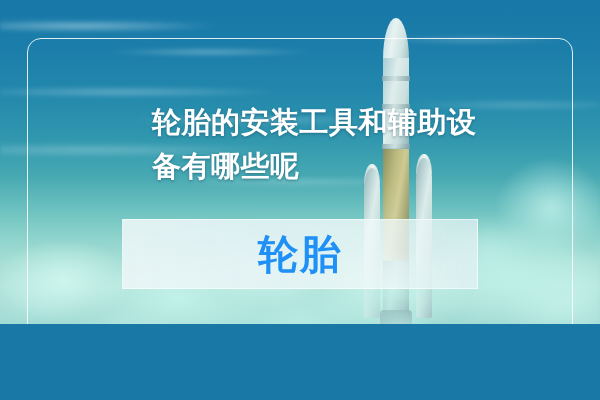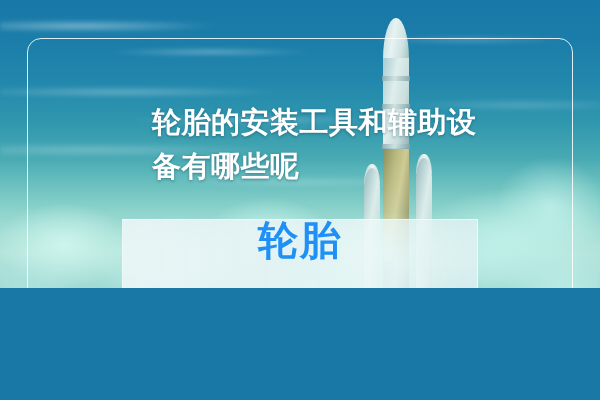--- a/index.html
+++ b/index.html
@@ -8,21 +8,21 @@
     width: 600px;
     height: 400px;
     overflow: hidden;
     background: #1a78a6;
     font-family: "Liberation Sans", "DejaVu Sans", sans-serif;
   }
 
   #poster {
     position: relative;
     width: 600px;
-    height: 288px;
+    height: 324px;
     overflow: hidden;
     background: #000000;
   }
 
   
   .bg-sky {
     position: absolute;
     inset: 0;
     background:
       linear-gradient(to bottom,
@@ -212,20 +212,21 @@
     width: 356px;
     height: 70px;
     background: linear-gradient(to right,
        rgba(236,246,247,0.90) 0%,
        rgba(232,244,246,0.88) 45%,
        rgba(240,249,249,0.80) 70%,
        rgba(228,242,244,0.72) 100%);
     border: 1px solid rgba(255,255,255,0.55);
     box-sizing: border-box;
     display: flex;
+    align-items: center;
     justify-content: center;
   }
   .keyword-text {
     color: #1f90f5;
     font-size: 40px;
     font-weight: bold;
     letter-spacing: 2px;
     line-height: 1;
   }
 </style>

